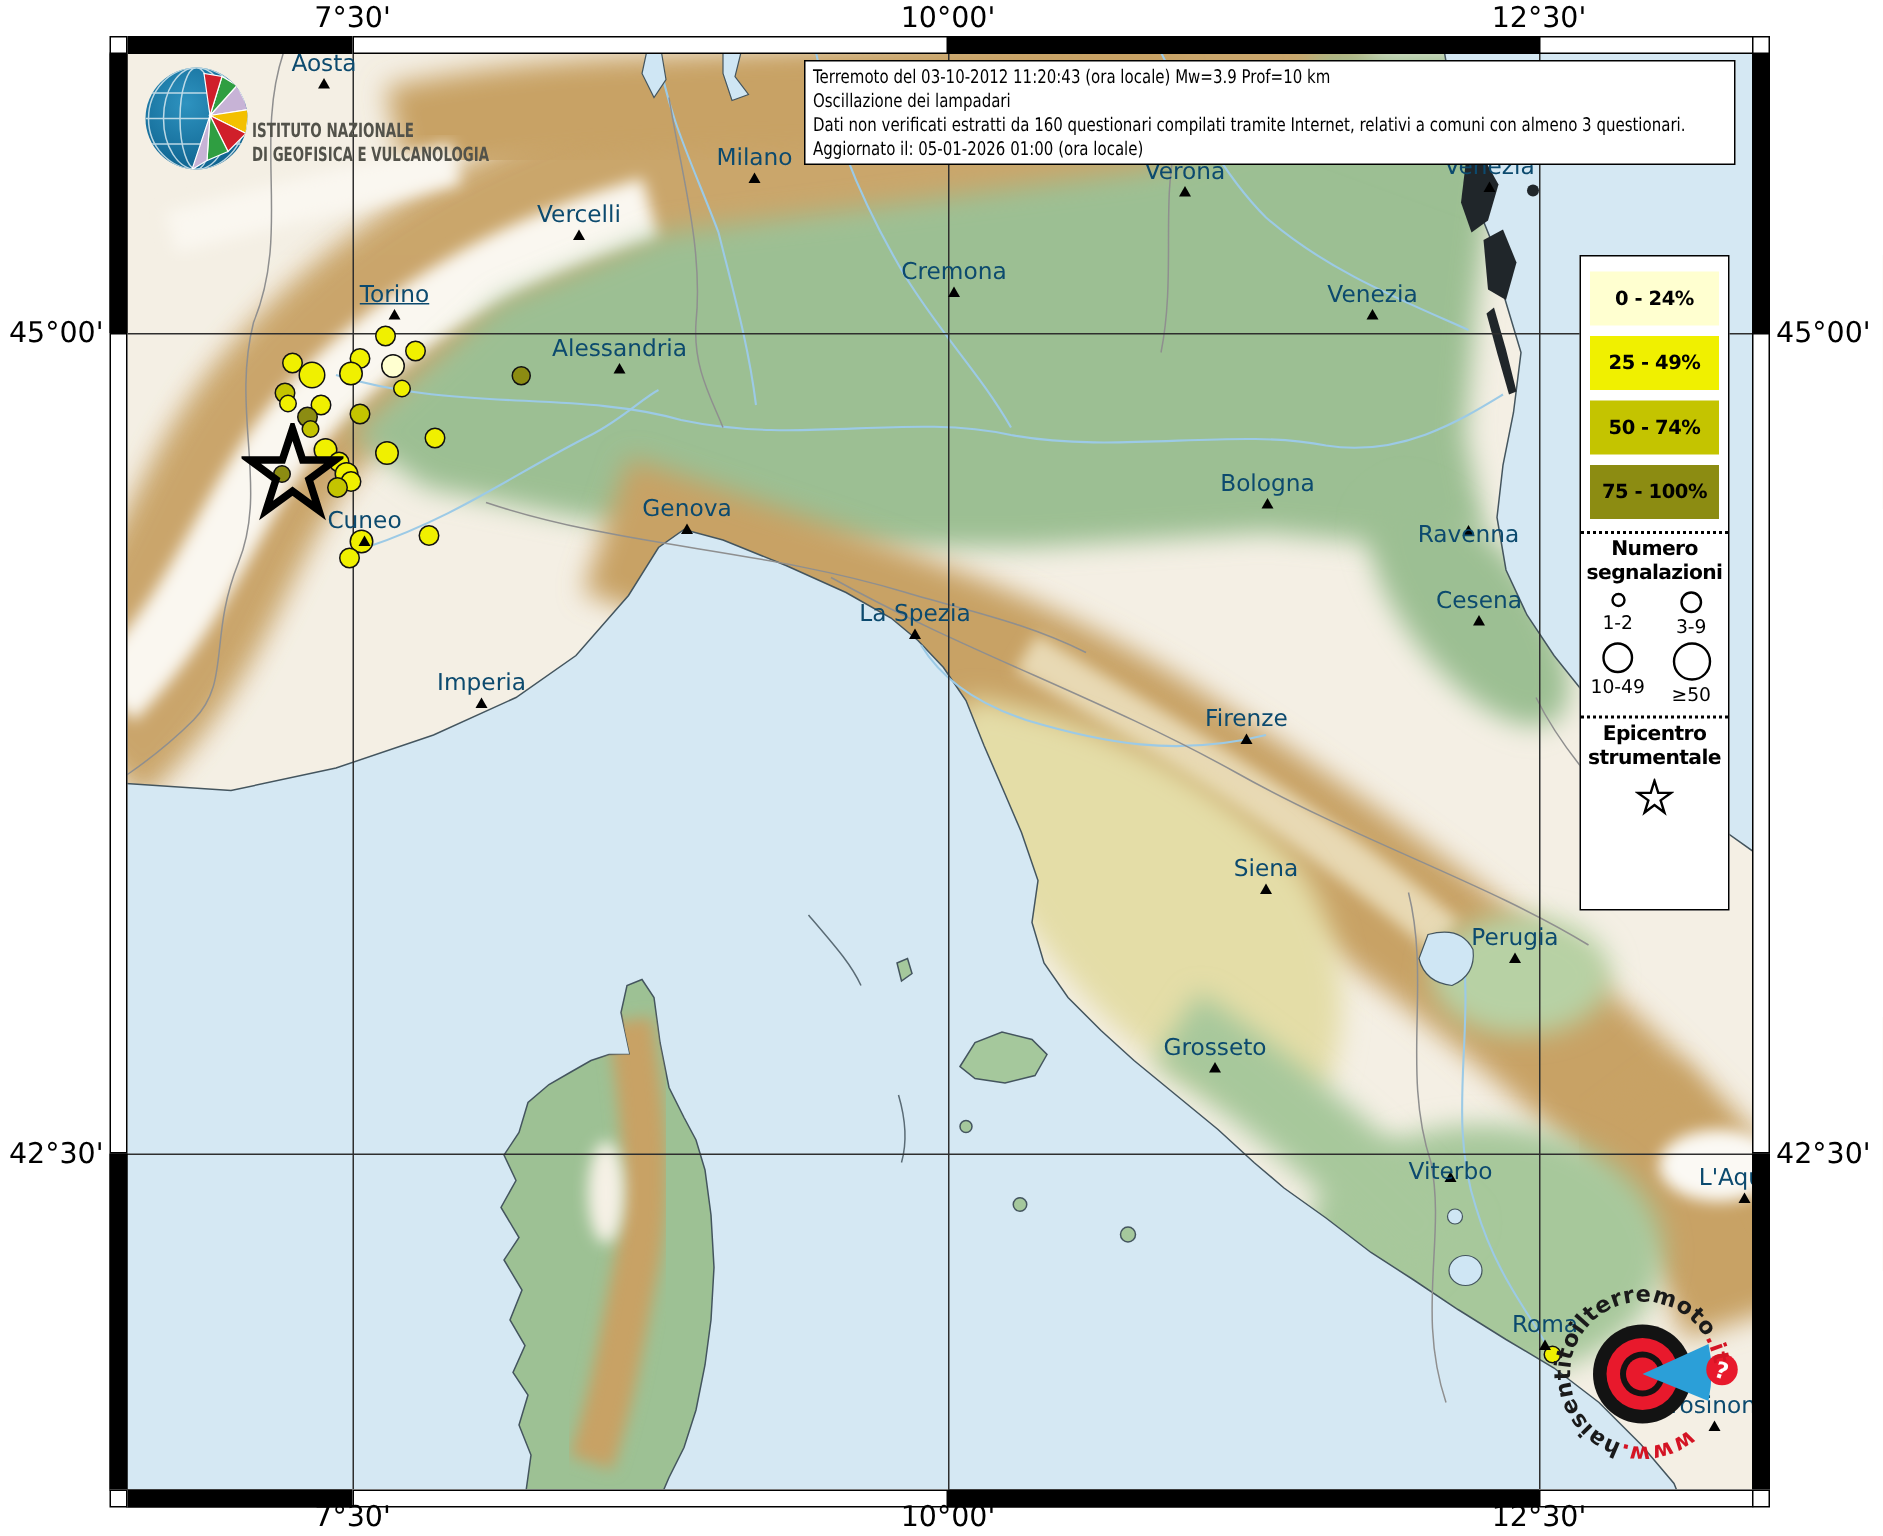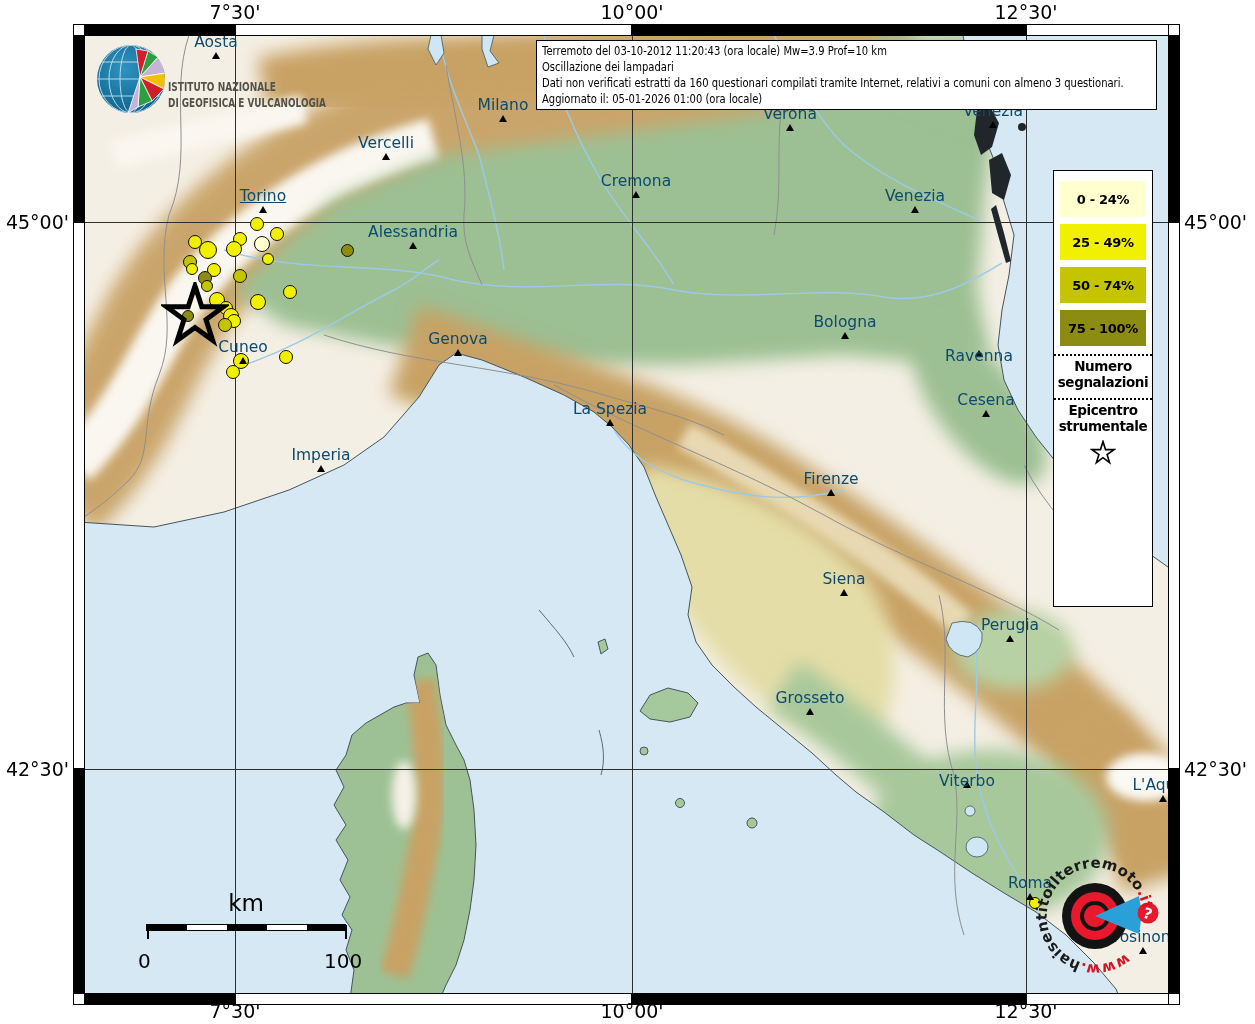--- a/index.html
+++ b/index.html
@@ -310,46 +310,56 @@
           <div class="swatch" style="background: rgb(255, 255, 208);">0 - 24%</div>
           <div class="swatch" style="background: rgb(240, 240, 0);">25 - 49%</div>
           <div class="swatch" style="background: rgb(196, 196, 0);">50 - 74%</div>
           <div class="swatch" style="background: rgb(140, 140, 18);">75 - 100%</div>
         </div>
       <div class="leg-div"></div>
       <div class="leg-title2">
         <div>Numero</div>
         <div>segnalazioni</div>
       </div>
+      <div id="leg-counts" class="leg-counts">
+          <div class="cnt">
+            <svg width="16" height="16">
+              <circle cx="8" cy="8" r="4" fill="#fff" stroke="#000" stroke-width="1.6"></circle>
+            </svg>
+            <div class="cl">1-2</div>
+          </div>
+          <div class="cnt">
+            <svg width="19" height="19">
+              <circle cx="9.5" cy="9.5" r="6.5" fill="#fff" stroke="#000" stroke-width="1.6"></circle>
+            </svg>
+            <div class="cl">3-9</div>
+          </div>
+          <div class="cnt">
+            <svg width="25" height="25">
+              <circle cx="12.5" cy="12.5" r="9.5" fill="#fff" stroke="#000" stroke-width="1.6"></circle>
+            </svg>
+            <div class="cl">10-49</div>
+          </div>
+          <div class="cnt">
+            <svg width="30" height="30">
+              <circle cx="15" cy="15" r="12" fill="#fff" stroke="#000" stroke-width="1.6"></circle>
+            </svg>
+            <div class="cl">≥50</div>
+          </div>
+        </div>
       <div class="leg-div"></div>
       <div class="leg-title2">
         <div>Epicentro</div>
         <div>strumentale</div>
       </div>
       <svg class="leg-star" width="26" height="26">
         <polygon points="13,1.5 15.5,9.6 24,9.6 17.1,14.6 19.6,22.7 13,17.7 6.4,22.7 8.9,14.6 2,9.6 10.5,9.6" fill="none" stroke="#000" stroke-width="1.6"></polygon>
       </svg>
     </div>
 
-    <div id="scalebar">
-      <div id="sb-km">km</div>
-      <div id="sb-bar">
-          <div class="sb-seg" style="left: 0px; width: 40px; background: rgb(0, 0, 0);"></div>
-          <div class="sb-seg" style="left: 40px; width: 40px; background: rgb(255, 255, 255);"></div>
-          <div class="sb-seg" style="left: 80px; width: 40px; background: rgb(0, 0, 0);"></div>
-          <div class="sb-seg" style="left: 120px; width: 40px; background: rgb(255, 255, 255);"></div>
-          <div class="sb-seg" style="left: 160px; width: 40px; background: rgb(0, 0, 0);"></div>
-          <div class="sb-tick" style="left: 0px;"></div>
-          <div class="sb-tick" style="left: 198px;"></div>
-        </div>
-      <div style="position:relative;height:40px;">
-        <div class="sb-lab" style="left:14px;">0</div>
-        <div class="sb-lab" style="left:200px;">100</div>
-      </div>
-    </div>
   </div>
 
   <div id="framelayer">
       <div class="frame-seg fk" style="left: 84px; top: 24px; width: 151px; height: 12px;"></div>
       <div class="frame-seg fk" style="left: 84px; top: 993px; width: 151px; height: 12px;"></div>
       <div class="frame-seg fw" style="left: 235px; top: 24px; width: 397px; height: 12px;"></div>
       <div class="frame-seg fw" style="left: 235px; top: 993px; width: 397px; height: 12px;"></div>
       <div class="frame-seg fk" style="left: 632px; top: 24px; width: 394px; height: 12px;"></div>
       <div class="frame-seg fk" style="left: 632px; top: 993px; width: 394px; height: 12px;"></div>
       <div class="frame-seg fw" style="left: 1026px; top: 24px; width: 143px; height: 12px;"></div>

